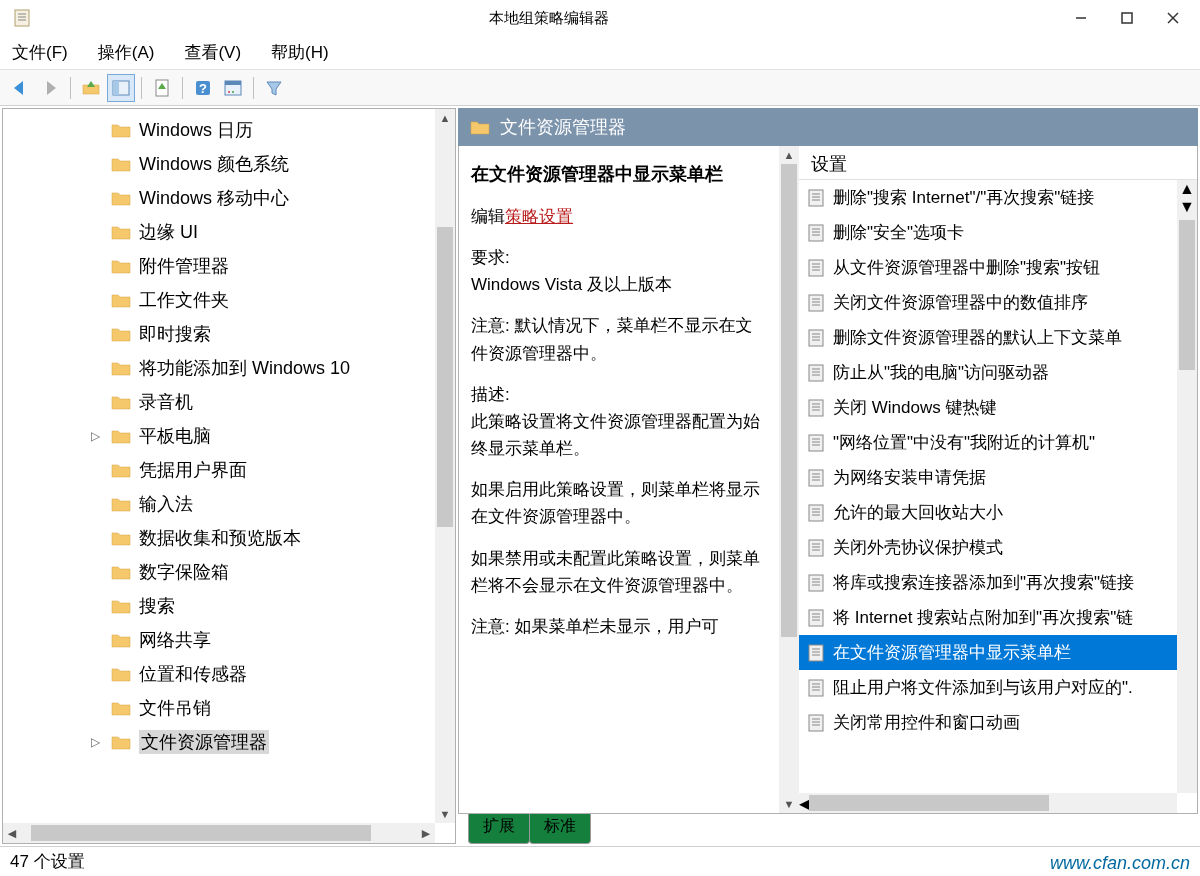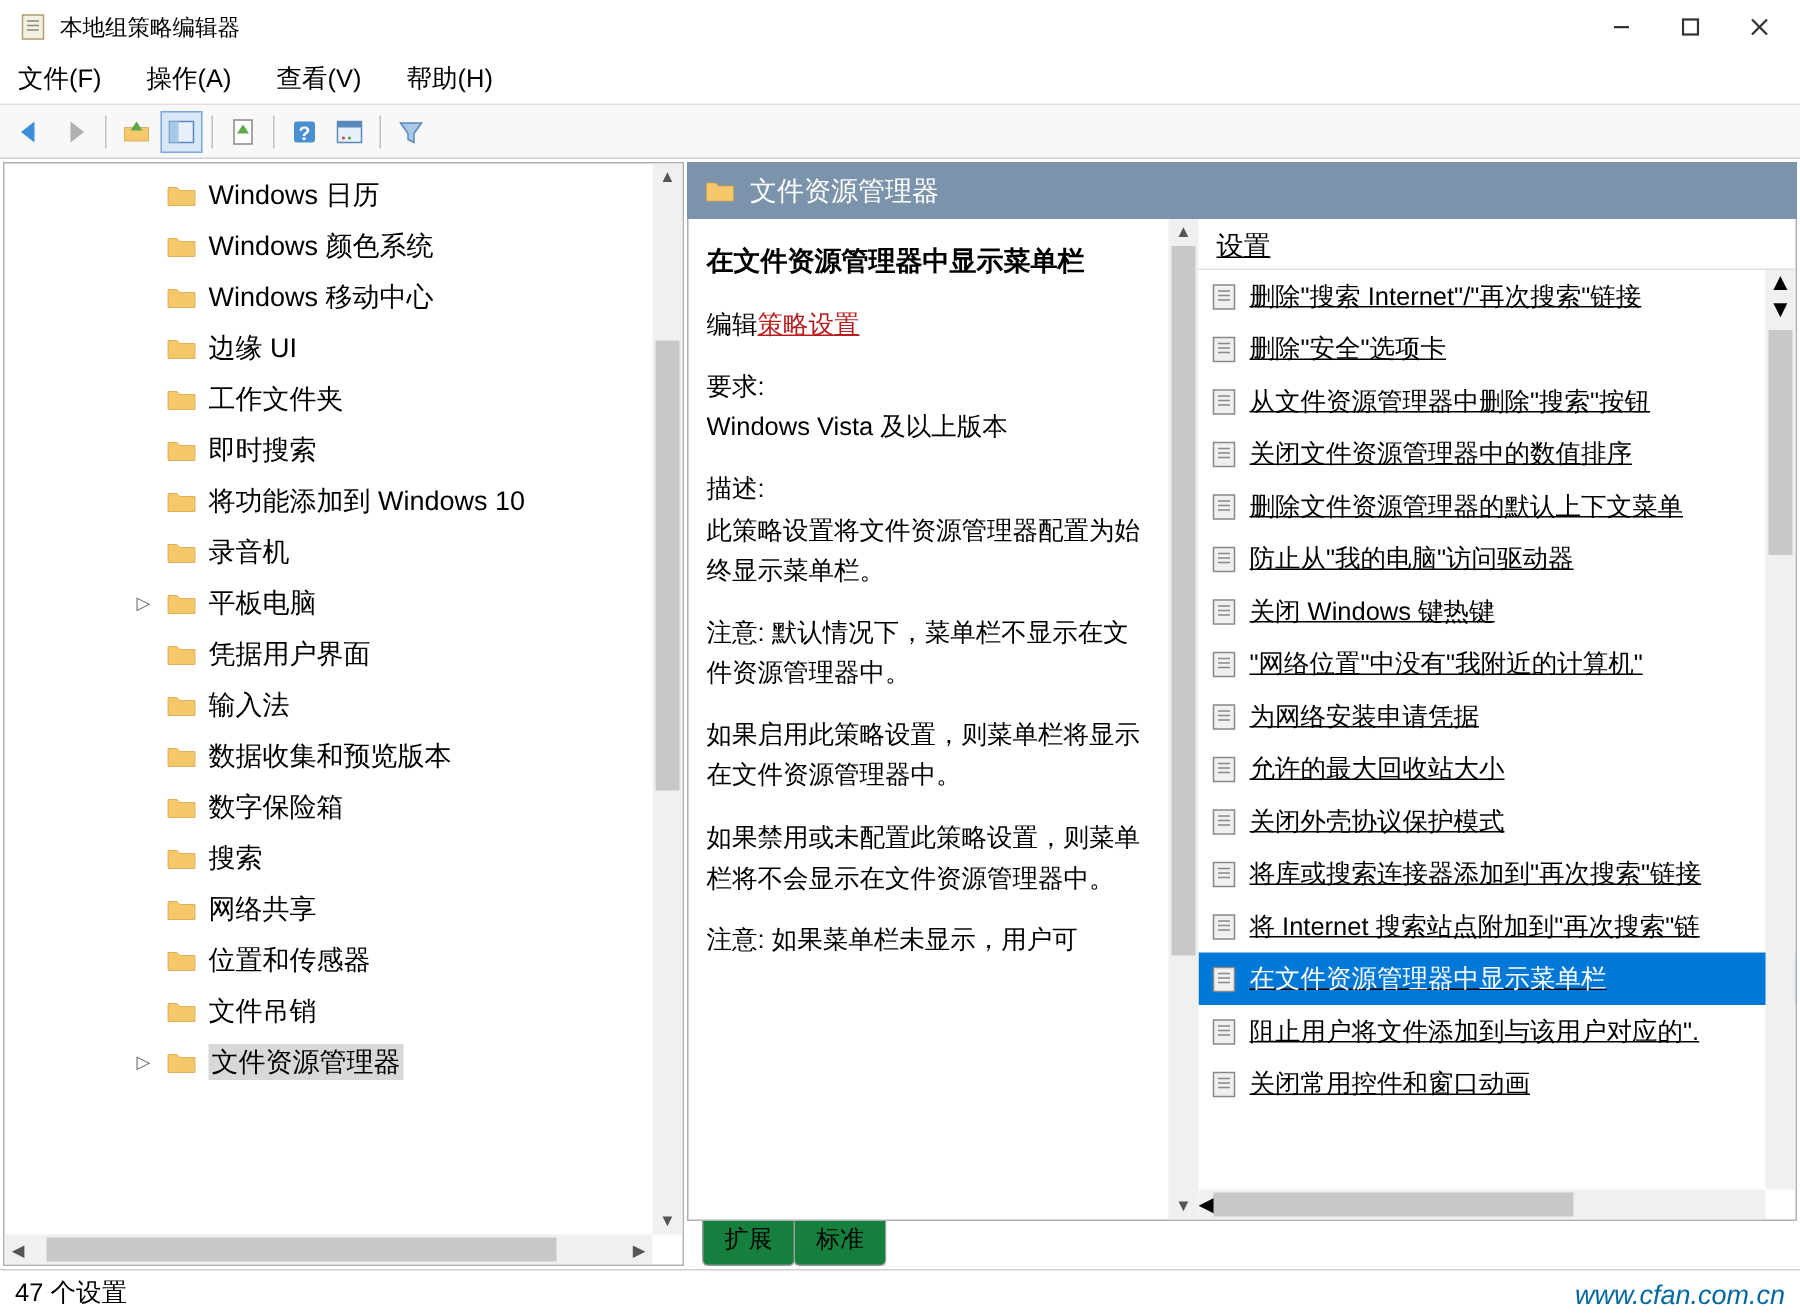--- a/index.html
+++ b/index.html
@@ -1,20 +1,20 @@
 <!DOCTYPE html>
 <html><head>
 <meta charset="utf-8">
 <style>
 * { box-sizing: border-box; margin: 0; padding: 0; font-family: "Microsoft YaHei", "Segoe UI", sans-serif; }
 body { background: #fff; width: 1200px; height: 876px; overflow: hidden; display: flex; flex-direction: column; }
 
 .titlebar { height: 36px; display: flex; align-items: center; padding: 0 4px; }
 .titlebar .app-icon { width: 20px; height: 20px; margin: 0 8px; }
-.titlebar .title { font-size: 15px; flex: 1; }
+.titlebar .title { font-size: 15px; flex: 1; text-align: center; }
 .win-controls { display: flex; }
 .win-btn { width: 46px; height: 32px; display: flex; align-items: center; justify-content: center; font-size: 14px; }
 
 .menubar { height: 34px; display: flex; align-items: center; padding: 0 10px; gap: 26px; font-size: 17px; border-bottom: 1px solid #e0e0e0; }
 .menubar span { padding: 4px 2px; }
 
 .toolbar { height: 36px; display: flex; align-items: center; padding: 0 6px; gap: 2px; border-bottom: 1px solid #d0d0d0; background: #f8f8f8; }
 .tool-sep { width: 1px; height: 22px; background: #c0c0c0; margin: 0 4px; }
 .tool-btn { width: 28px; height: 28px; display: flex; align-items: center; justify-content: center; }
 
@@ -44,21 +44,21 @@
 .detail-pane h3 { font-size: 18px; font-weight: bold; margin-bottom: 14px; }
 .detail-pane .edit-label { margin-bottom: 14px; }
 .detail-pane a { color: #b91c1c; text-decoration: underline; }
 .detail-pane p { margin-bottom: 14px; }
 
 .detail-scroll { width: 20px; background: #f0f0f0; display: flex; flex-direction: column; align-items: center; }
 .detail-scroll .arrow { height: 18px; font-size: 11px; color: #555; display:flex;align-items:center;justify-content:center;width:100%;}
 .detail-scroll .track { flex: 1; position: relative; width: 100%; }
 .detail-scroll .thumb { position: absolute; left: 2px; right: 2px; top: 0; height: 75%; background: #c8c8c8; }
 
-.settings-pane { flex: 1; display: flex; flex-direction: column; min-width: 0; text-decoration: underline; }
+.settings-pane { flex: 1; display: flex; flex-direction: column; min-width: 0; }
 .settings-header { height: 34px; padding: 6px 12px; font-size: 18px; border-bottom: 1px solid #e0e0e0; }
 .settings-body { flex: 1; position: relative; overflow: hidden; }
 .setting-item { display: flex; align-items: center; height: 35px; padding: 0 8px; font-size: 17px; white-space: nowrap; overflow: hidden; }
 .setting-item .policy-icon { width: 18px; height: 18px; margin-right: 8px; flex-shrink: 0; }
 .setting-item.selected { background: #0078d7; color: #fff; }
 .settings-scroll-v { position: absolute; right: 0; top: 0; bottom: 20px; width: 20px; background: #f0f0f0; display: flex; flex-direction: column; align-items: center; }
 .settings-scroll-v .thumb { position: absolute; left: 2px; right: 2px; top: 40px; height: 150px; background: #c8c8c8; }
 .settings-scroll-h { position: absolute; left: 0; right: 20px; bottom: 0; height: 20px; background: #f0f0f0; display: flex; align-items: center; }
 .settings-scroll-h .thumb { position: absolute; top: 2px; bottom: 2px; left: 10px; width: 240px; background: #c8c8c8; }
 
@@ -196,20 +196,27 @@
             <svg class="folder" viewBox="0 0 20 16">
               <path class="folder-svg" d="M1 3 L1 15 L19 15 L19 5 L9 5 L7 3 Z"></path>
             </svg>
             <span class="label">边缘 UI</span>
           </div>
           <div class="tree-item">
             <span class="expand"></span>
             <svg class="folder" viewBox="0 0 20 16">
               <path class="folder-svg" d="M1 3 L1 15 L19 15 L19 5 L9 5 L7 3 Z"></path>
             </svg>
+            <span class="label">附件管理器</span>
+          </div>
+          <div class="tree-item">
+            <span class="expand"></span>
+            <svg class="folder" viewBox="0 0 20 16">
+              <path class="folder-svg" d="M1 3 L1 15 L19 15 L19 5 L9 5 L7 3 Z"></path>
+            </svg>
             <span class="label">工作文件夹</span>
           </div>
           <div class="tree-item">
             <span class="expand"></span>
             <svg class="folder" viewBox="0 0 20 16">
               <path class="folder-svg" d="M1 3 L1 15 L19 15 L19 5 L9 5 L7 3 Z"></path>
             </svg>
             <span class="label">即时搜索</span>
           </div>
           <div class="tree-item">
@@ -322,22 +329,22 @@
       <span>文件资源管理器</span>
     </div>
     <div class="right-body">
 
       <div class="detail-pane">
         <h3>在文件资源管理器中显示菜单栏</h3>
         <div class="edit-label">
           <span>编辑</span><a href="#">策略设置</a>
         </div>
         <p><span>要求:</span><br><span>Windows Vista 及以上版本</span></p>
+        <p>注意: 默认情况下，菜单栏不显示在文件资源管理器中。</p>
         <p><span>描述:</span><br><span>此策略设置将文件资源管理器配置为始终显示菜单栏。</span></p>
-        <p>注意: 默认情况下，菜单栏不显示在文件资源管理器中。</p>
         <p>如果启用此策略设置，则菜单栏将显示在文件资源管理器中。</p>
         <p>如果禁用或未配置此策略设置，则菜单栏将不会显示在文件资源管理器中。</p>
         <p>注意: 如果菜单栏未显示，用户可</p>
       </div>
       <div class="detail-scroll">
         <div class="arrow">▲</div>
         <div class="track">
             <div class="thumb"></div>
           </div>
         <div class="arrow">▼</div>

